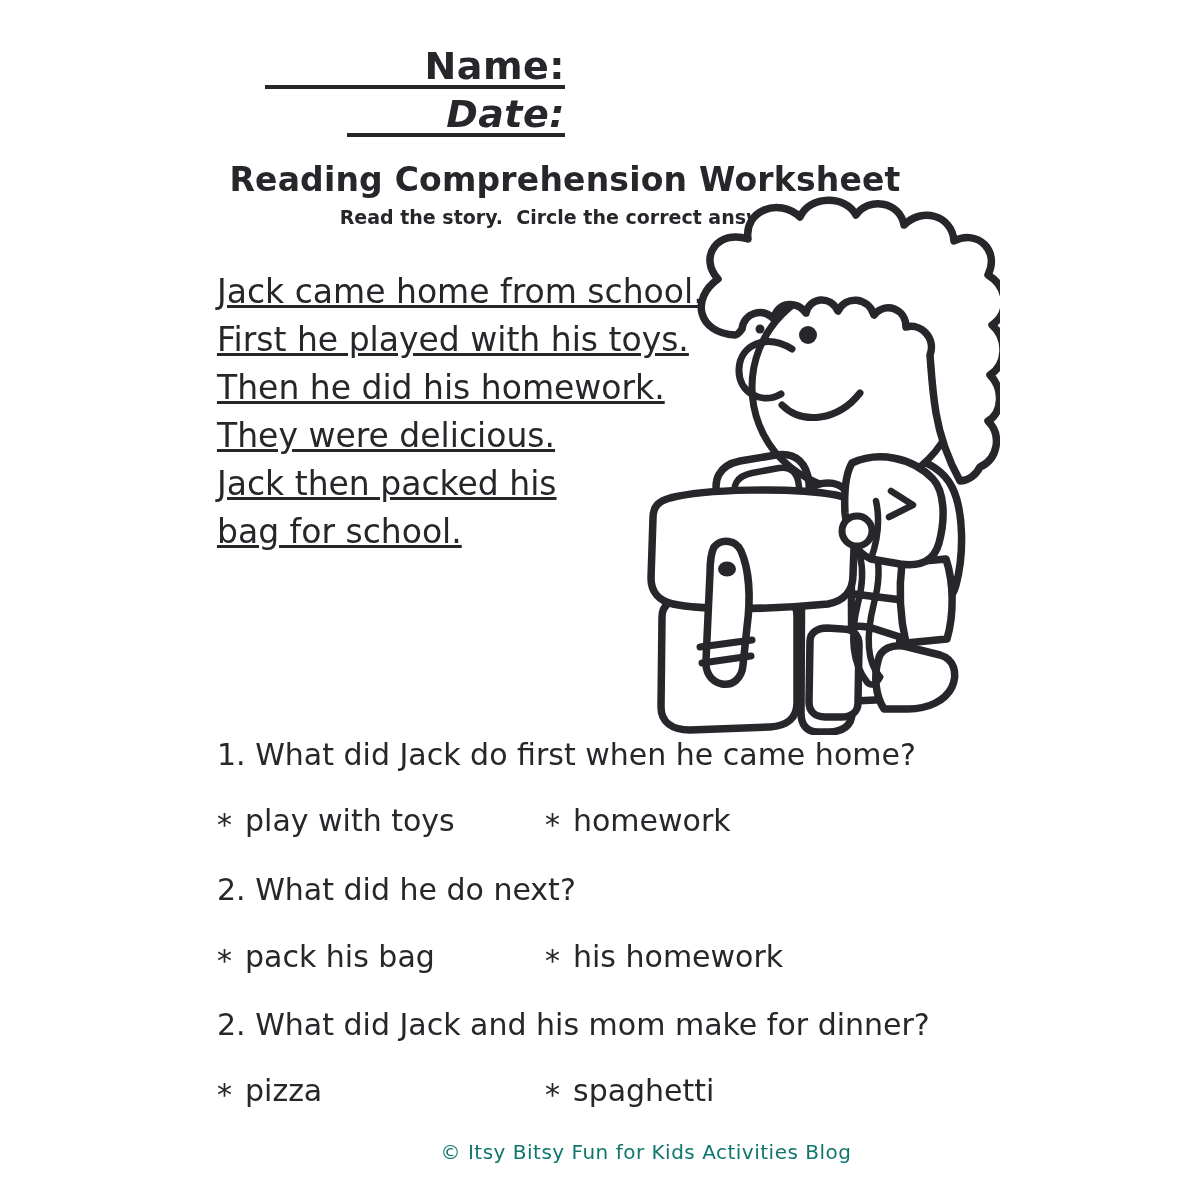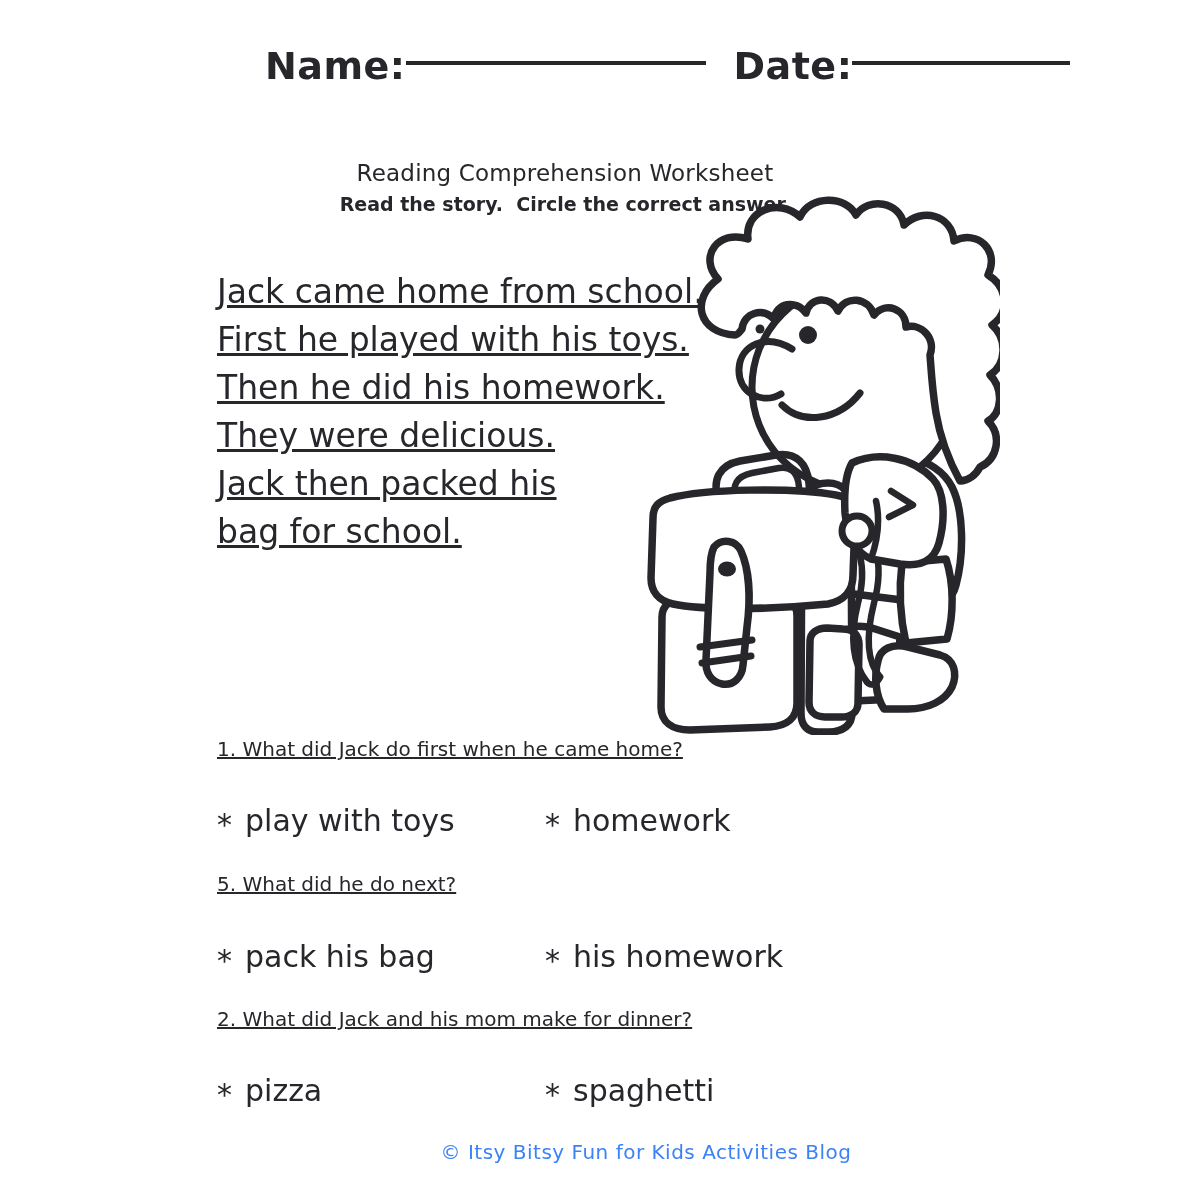--- a/index.html
+++ b/index.html
@@ -2,42 +2,42 @@
 <html><head>
 <meta charset="utf-8">
 <style>
   html,body{margin:0;padding:0;}
   body{
     width:1200px;height:1200px;background:#ffffff;position:relative;overflow:hidden;
     font-family:"DejaVu Sans","Liberation Sans",sans-serif;color:#26262b;
   }
   .abs{position:absolute;}
   
-  .name-row{top:44px;left:265px;display:flex;align-items:center;font-size:38px;font-weight:700;letter-spacing:.5px;}
+  .name-row{top:44px;left:265px;display:flex;align-items:flex-end;font-size:38px;font-weight:700;letter-spacing:.5px;flex-direction:column;}
   .blank{display:inline-block;border-bottom:4px solid #26262b;transform:translateY(-3px);}
   .blank-name{width:300px;}
   .blank-date{width:218px;}
-  .date-label{margin-left:28px;}
+  .date-label{margin-left:28px;font-style:italic;}
   
   .title-block{top:160px;left:220px;width:690px;text-align:center;}
-  .title{font-size:23px;font-weight:400;letter-spacing:.2px;}
+  .title{font-size:33px;font-weight:700;letter-spacing:.2px;}
   .instructions{font-size:19px;font-weight:700;margin-top:7px;}
   
   .story{top:268px;left:217px;font-size:33px;line-height:48px;z-index:2;text-decoration:underline;}
   .story span{display:block;}
   
-  .question{font-size:20px;white-space:nowrap;text-decoration:underline;}
+  .question{font-size:30px;white-space:nowrap;}
   .q1{top:737px;left:217px;} .q2{top:872px;left:217px;} .q3{top:1007px;left:217px;}
   .answers{display:flex;font-size:30px;}
   .a1{top:803px;left:217px;} .a2{top:939px;left:217px;} .a3{top:1073px;left:217px;}
   .option{display:flex;gap:13px;white-space:nowrap;}
   .option-first{width:328px;}
   .bullet{display:inline-block;transform:translateY(4px);}
   
-  .footer{top:1140px;left:92px;right:0;text-align:center;font-size:20px;color:#3b82f6;letter-spacing:.5px;}
+  .footer{top:1140px;left:92px;right:0;text-align:center;font-size:20px;color:#0f766e;letter-spacing:.5px;}
   
   .illu{top:195px;left:640px;z-index:1;}
   svg .ln{fill:#ffffff;stroke:#26262b;stroke-width:7.5;stroke-linecap:round;stroke-linejoin:round;}
   svg .st{fill:none;stroke:#26262b;stroke-width:6.5;stroke-linecap:round;stroke-linejoin:round;}
   svg .dot{fill:#26262b;stroke:none;}
 </style>
 </head>
 <body>
 
 <div class="abs name-row">
@@ -116,21 +116,21 @@
   <div class="option option-first">
     <span class="bullet">*</span>
     <span>play with toys</span>
   </div>
   <div class="option">
     <span class="bullet">*</span>
     <span>homework</span>
   </div>
 </div>
 
-<div class="abs question q2">5. What did he do next?</div>
+<div class="abs question q2">2. What did he do next?</div>
 <div class="abs answers a2">
   <div class="option option-first">
     <span class="bullet">*</span>
     <span>pack his bag</span>
   </div>
   <div class="option">
     <span class="bullet">*</span>
     <span>his homework</span>
   </div>
 </div>

